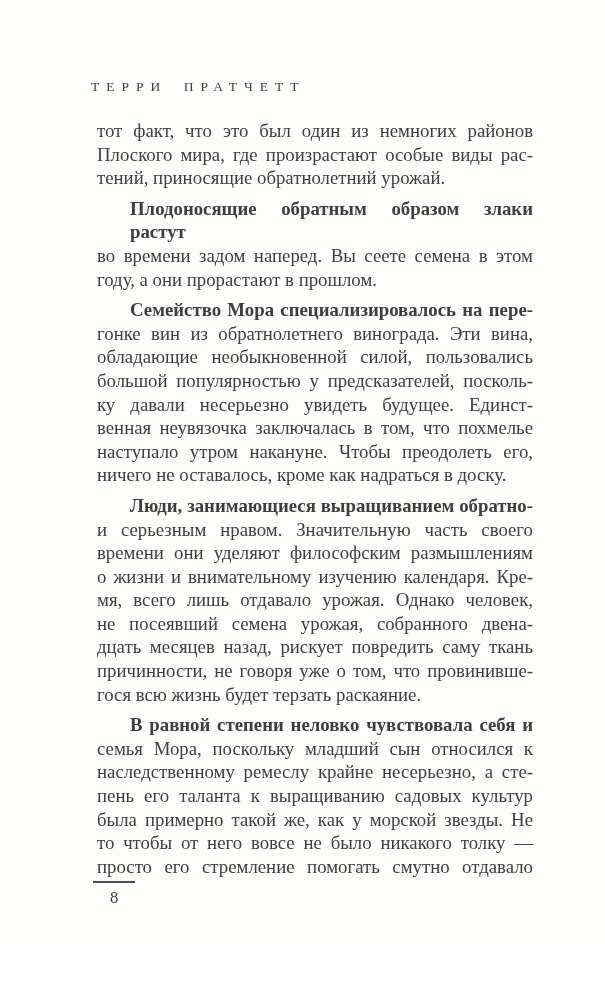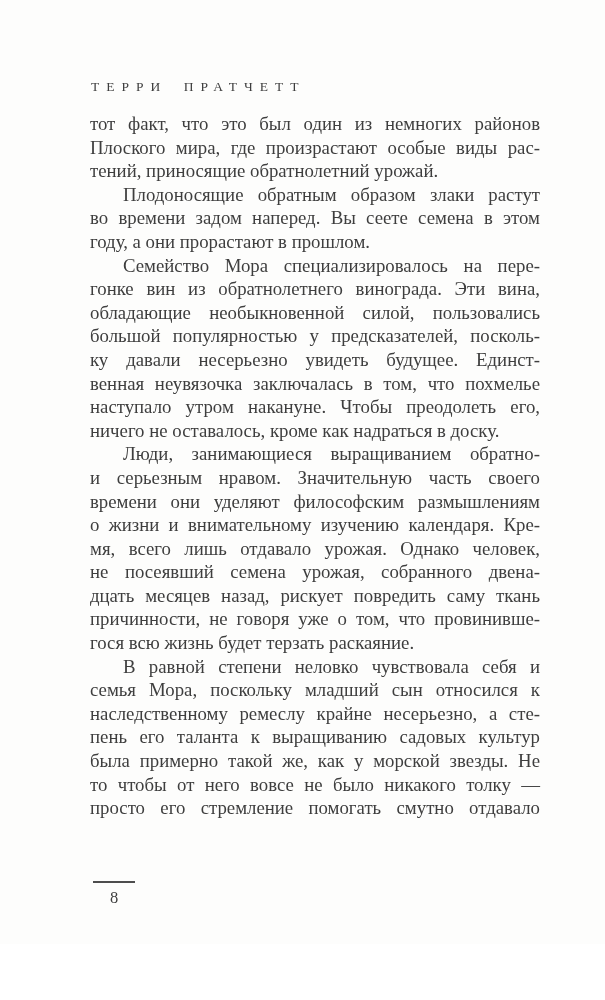--- a/index.html
+++ b/index.html
@@ -27,30 +27,31 @@
   .text-block {
     position: absolute;
     left: 90px;
     top: 112px;
     width: 450px;
     font-size: 18.8px;
     line-height: 23.6px;
     color: var(--text, #3e3e3e);
   }
   .paragraph {
-    margin: 0;
+    margin: 7px;
     padding: 0;
   }
   .line {
     text-align: justify;
     text-align-last: justify;
     white-space: normal;
   }
   .line.indent {
     padding-left: 33px;
+    font-weight: bold;
   }
   .line.lastline {
     text-align-last: left;
     font-family: Liberation Serif, serif;
   }
   .footer-rule {
     position: absolute;
     left: 93px;
     top: 881px;
     width: 42px;

